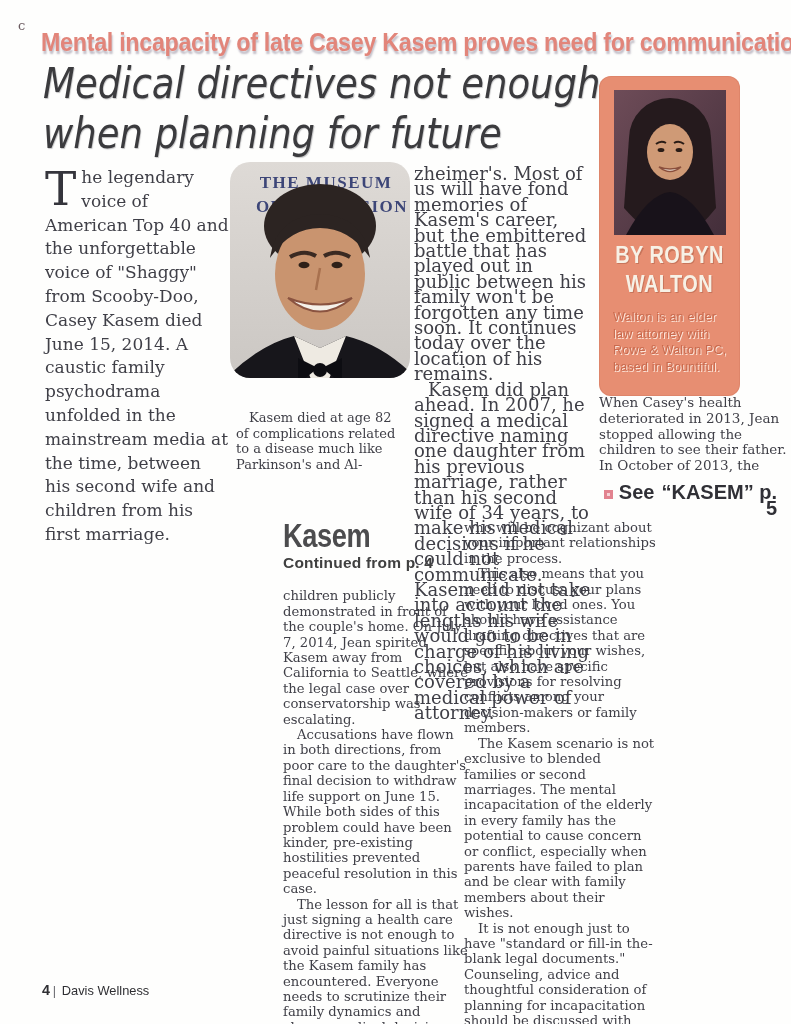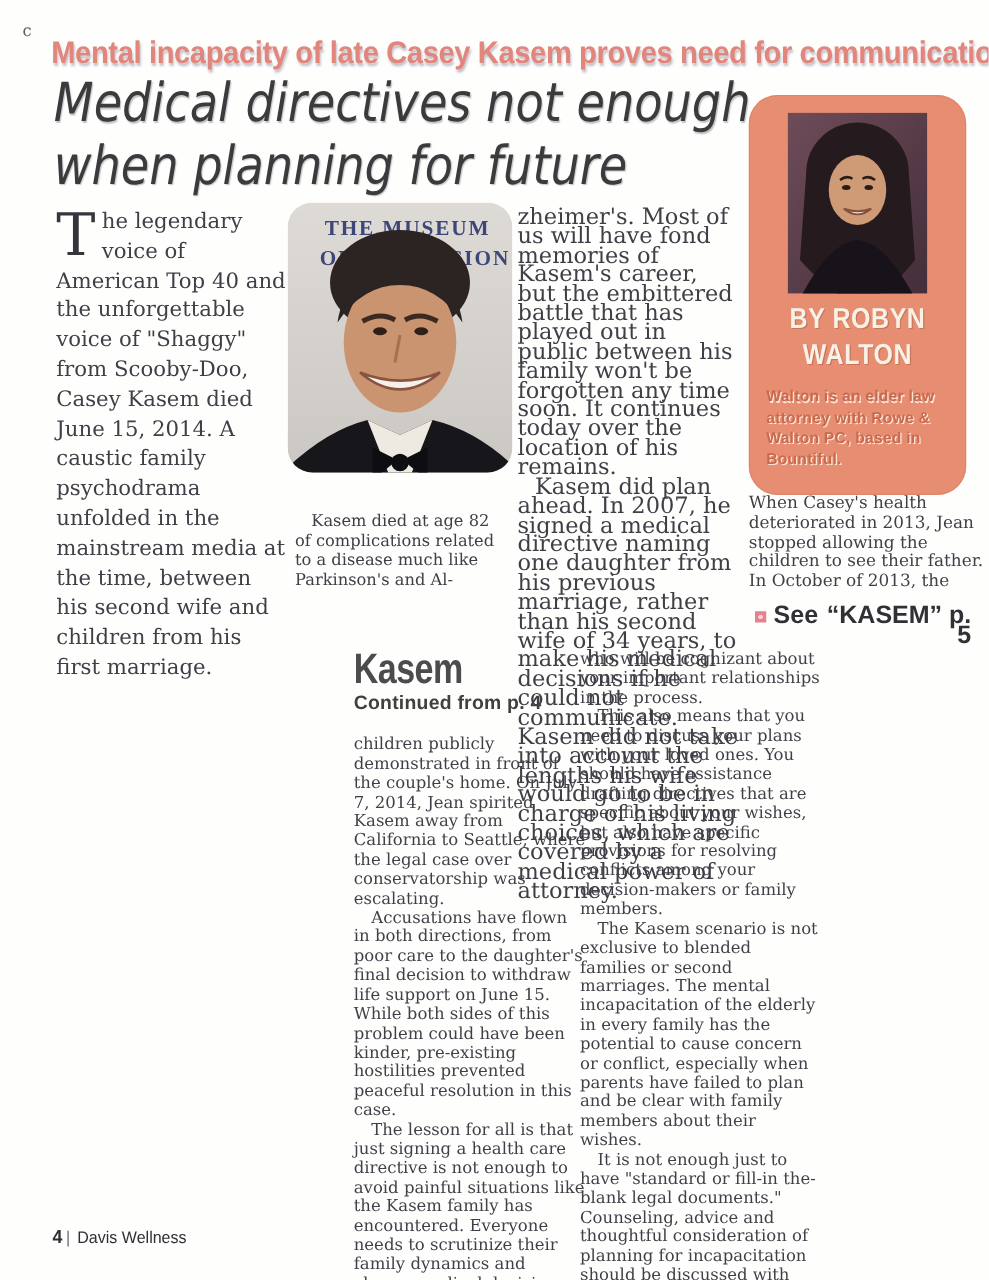--- a/index.html
+++ b/index.html
@@ -77,23 +77,23 @@
 
   .col2 {
     position: absolute; left: 414px; top: 166px; width: 179px;
     font-size: 18px; line-height: 15.4px;
     color: #3f3f47;
   }
   .col2 p.indent, .bcol p.indent { text-indent: 14px; }
 
   .sidebar {
     position: absolute; left: 599px; top: 76px;
-    width: 174px; height: 320px;
+    width: 141px; height: 320px;
     background: #e78e72;
-    border-radius: 23px;
+    border-radius: 12px;
     box-shadow: 0 0 0 1px rgba(210,120,95,0.4) inset;
   }
   .photo-robyn {
     display: block;
     width: 112px; height: 145px;
     margin: 14px auto 0 auto;
     overflow: hidden;
   }
   .byline {
     margin-top: 9px;
@@ -103,21 +103,21 @@
     font-size: 21px;
     line-height: 26px;
     color: #f7f1e6;
     letter-spacing: 0.5px;
     transform: scale(0.95, 1.1);
     text-shadow: 1px 1px 0 rgba(140, 70, 45, 0.35);
   }
   .bio {
     margin: 13px 12px 0 14px;
     font-family: "Liberation Sans", sans-serif;
-    font-weight: 700;
+    font-weight: 400;
     font-size: 12.5px;
     line-height: 16.5px;
     color: #c96a4e;
     text-shadow: 1px 1px 0 rgba(255, 244, 236, 0.85);
     letter-spacing: 0.2px;
   }
 
   .col3 {
     position: absolute; left: 599px; top: 395px; width: 192px;
     font-size: 13.5px; line-height: 15.8px;

